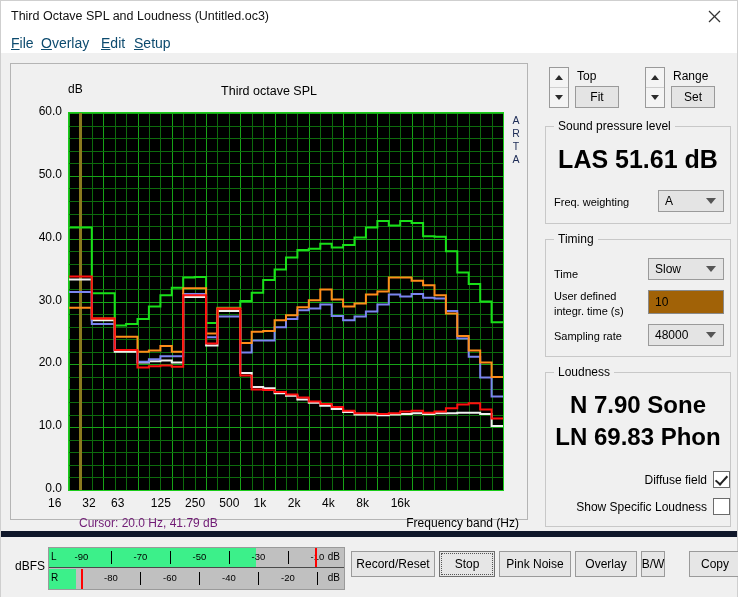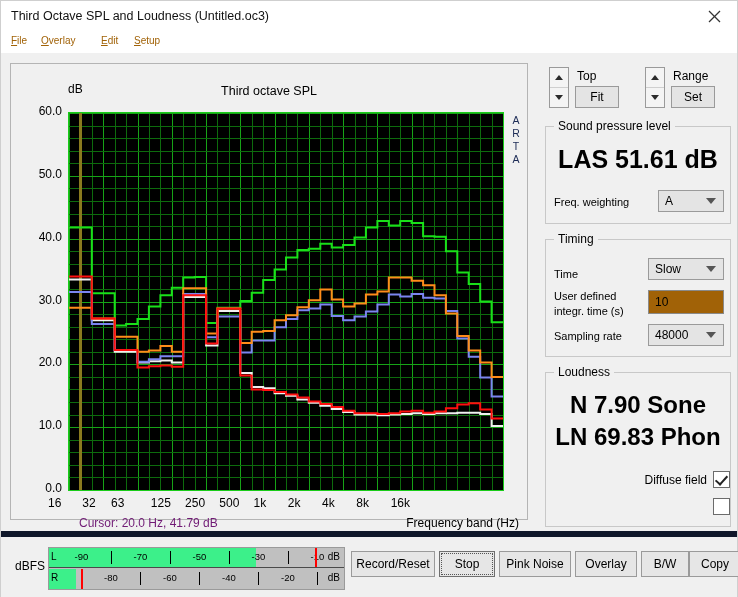--- a/index.html
+++ b/index.html
@@ -13,21 +13,21 @@
   .win{position:relative;width:738px;height:597px;background:#f0f0f0;box-sizing:border-box;border:1px solid #cfcfcf;}
 
   
   .titlebar{position:absolute;left:0;top:0;width:736px;height:32px;background:#ffffff;}
   .title-text{position:absolute;left:10px;top:8px;font-size:12.5px;color:#111;white-space:nowrap;}
   .close-btn{position:absolute;right:0;top:0;width:46px;height:31px;display:flex;align-items:center;justify-content:center;background:#ffffff;cursor:default;}
   .close-btn svg{display:block;}
 
   
   .menubar{position:absolute;left:0;top:31px;width:736px;height:21px;background:#ffffff;}
-  .menu-item{position:absolute;top:3px;font-size:10px;color:#a16207;white-space:nowrap;}
+  .menu-item{position:absolute;top:3px;font-size:14px;color:#0c4a6e;white-space:nowrap;}
   .menu-item u{text-decoration:underline;}
 
   
   .mainarea{position:absolute;left:0;top:52px;width:736px;height:478px;background:#f0f0f0;}
 
   
   .graph-frame{position:absolute;left:9px;top:10px;width:518px;height:457px;background:#f0f0f0;border:1px solid #b4b4b4;box-sizing:border-box;}
   .graph-title{position:absolute;left:0;top:20px;width:100%;text-align:center;font-size:12.5px;color:#000;}
   .db-label{position:absolute;left:57px;top:18px;font-size:12px;color:#000;}
 
@@ -312,20 +312,21 @@
 
       <div class="group" style="left:8px;top:309px;width:186px;height:155px;">
         <div class="group-title">Loudness</div>
         <div class="big-val" style="top:18px;font-size:24px;">N 7.90 Sone</div>
         <div class="big-val" style="top:50px;font-size:24px;">LN 69.83 Phon</div>
         <div class="cbrow" style="top:98px;padding-right:10px;">
           <span class="cblabel">Diffuse field</span>
           <span class="cb checked" id="cb-diffuse"></span>
         </div>
         <div class="cbrow" style="top:125px;padding-right:10px;">
+          <span class="cblabel">Show Specific Loudness</span>
           <span class="cb" id="cb-specific"></span>
         </div>
       </div>
 
     </div>
   </div>
 
   <div class="bottom">
     <div class="dbfs-label">dBFS</div>
 
@@ -364,19 +365,19 @@
         <div class="meter-peak" id="peak-r" style="left: 11%;"></div>
         <div class="meter-unit">dB</div>
       </div>
     </div>
 
     <div class="btnrow" id="btnrow">
         <div class="pbtn" style="left: 0px; width: 84px;">Record/Reset</div>
         <div class="pbtn focus" style="left: 88px; width: 56px;">Stop</div>
         <div class="pbtn" style="left: 148px; width: 72px;">Pink Noise</div>
         <div class="pbtn" style="left: 224px; width: 62px;">Overlay</div>
-        <div class="pbtn" style="left: 290px; width: 48px;">B/W</div>
+        <div class="pbtn" style="left: 290px; width: 24px;">B/W</div>
         <div class="pbtn" style="left: 338px; width: 52px;">Copy</div>
       </div>
 
   </div>
 
 </div>
 
 </body></html>

